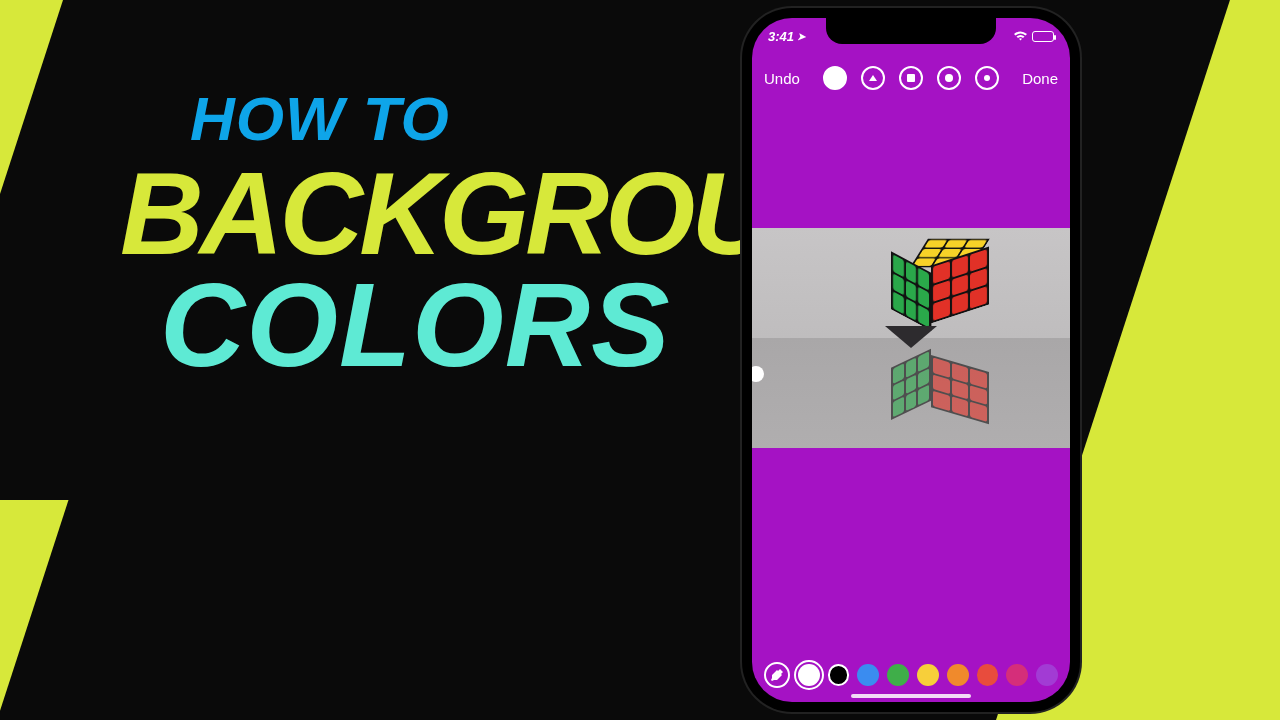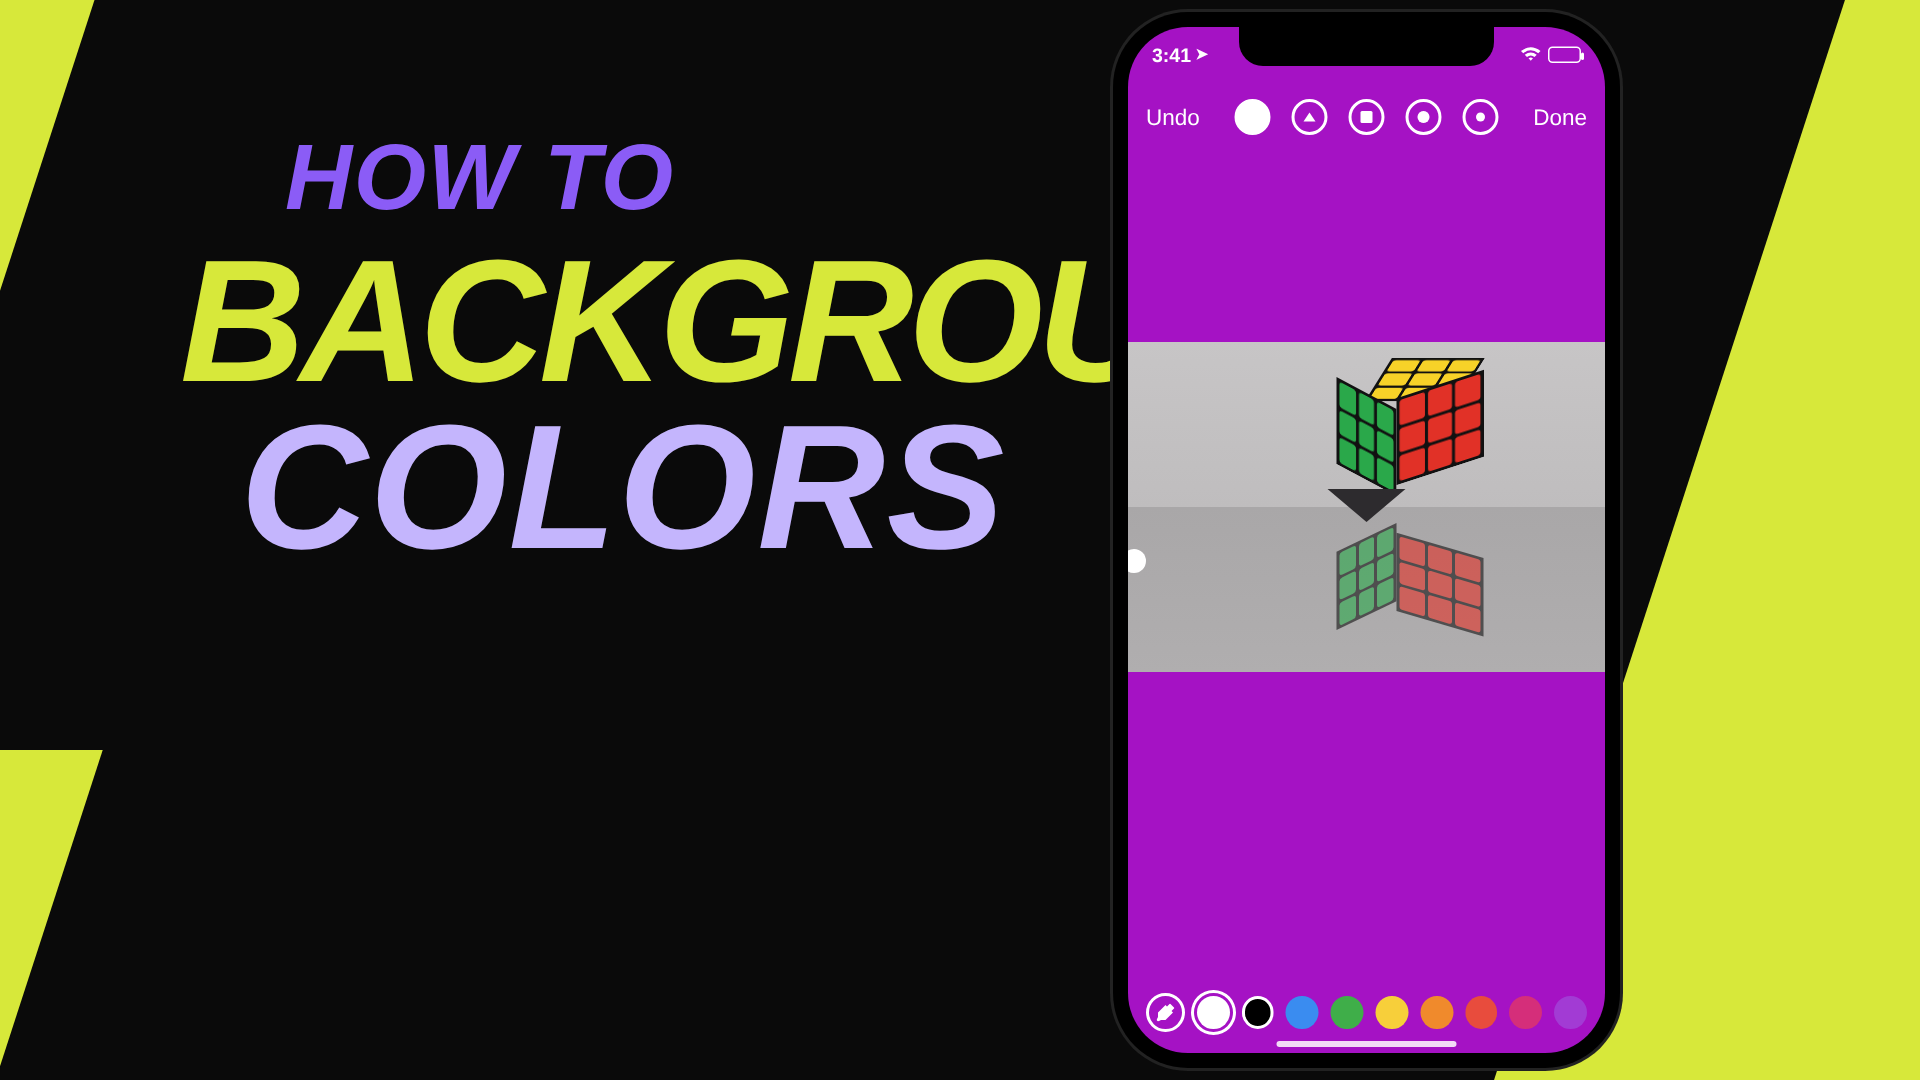--- a/index.html
+++ b/index.html
@@ -26,24 +26,24 @@
     top: 90px;
     left: 120px;
     display: flex;
     flex-direction: column;
     font-weight: 900;
     font-style: italic;
     text-transform: uppercase;
     line-height: 0.95;
     letter-spacing: 1px;
   }
-  .line1 { color: #8b5cf6; font-size: 62px; margin-left: 70px; }
+  .line1 { color: #0ea5e9; font-size: 62px; margin-left: 70px; }
   .line2 { color: #fff; font-size: 118px; margin-top: 4px; margin-left: 8px;}
   .line3 { color: #d7e83a; font-size: 116px; margin-top: 10px; letter-spacing: -4px;}
-  .line4 { color: #c4b5fd; font-size: 118px; margin-top: 0px; margin-left: 40px; }
+  .line4 { color: #5eead4; font-size: 118px; margin-top: 0px; margin-left: 40px; }
 
   
   .phone-wrap {
     position: absolute;
     top: 8px;
     right: 200px;
     width: 338px;
     height: 704px;
     border-radius: 50px;
     background: #000;
@@ -77,20 +77,21 @@
     top: 0; left: 0; right: 0;
     height: 36px;
     display: flex;
     align-items: center;
     justify-content: space-between;
     padding: 0 16px;
     color: #fff;
     font-size: 13px;
     font-weight: 600;
     z-index: 40;
+    font-style: italic;
   }
   .status-left { display: flex; align-items: center; gap: 3px; }
   .status-right { display: flex; align-items: center; gap: 4px; }
   .loc-icon { font-size: 10px; }
   .wifi-icon, .batt-icon { display: inline-flex; }
   .batt {
     width: 22px; height: 11px; border: 1px solid #fff; border-radius: 3px;
     position: relative; padding:1px;
   }
   .batt::after { content:''; position:absolute; right:-3px; top:3px; width:2px; height:5px; background:#fff; border-radius:1px;}

